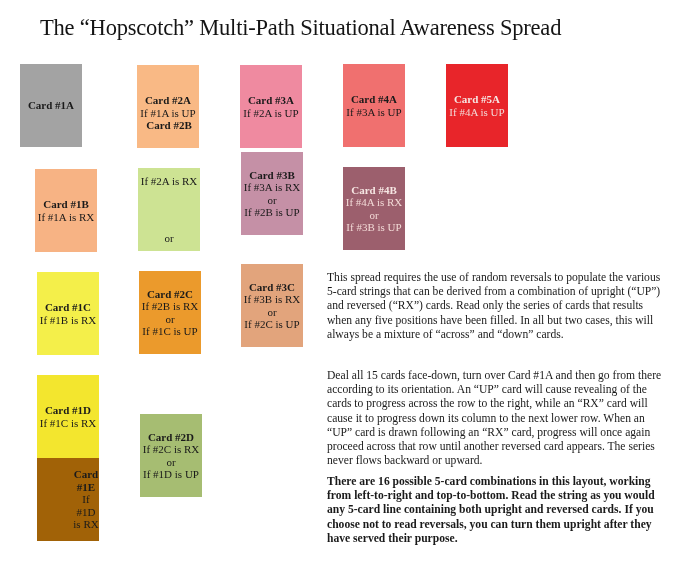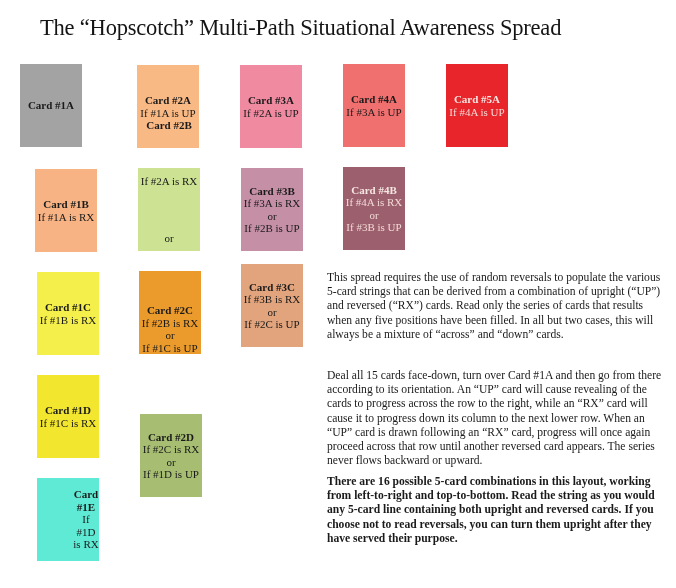--- a/index.html
+++ b/index.html
@@ -92,37 +92,37 @@
     <div class="card" style="left: 35px; top: 169px; background: rgb(247, 179, 132);">
       <div class="card-name">Card #1B</div>
       <div class="card-cond">If #1A is RX</div>
     </div>
     <div class="card" style="left: 138px; top: 168px; background: rgb(205, 227, 147); gap: 44px;">
       <div class="card-name">Card #2B</div>
       <div class="card-cond">If #2A is RX</div>
       <div class="card-cond">or</div>
       <div class="card-cond">If #1B is UP</div>
     </div>
-    <div class="card" style="left: 241px; top: 168px; background: rgb(197, 144, 166);">
+    <div class="card" style="left: 241px; top: 152px; background: rgb(197, 144, 166);">
       <div class="card-name">Card #3B</div>
       <div class="card-cond">If #3A is RX</div>
       <div class="card-cond">or</div>
       <div class="card-cond">If #2B is UP</div>
     </div>
     <div class="card light-text" style="left: 343px; top: 167px; background: rgb(156, 95, 109);">
       <div class="card-name">Card #4B</div>
       <div class="card-cond">If #4A is RX</div>
       <div class="card-cond">or</div>
       <div class="card-cond">If #3B is UP</div>
     </div>
     <div class="card" style="left: 37px; top: 272px; background: rgb(244, 239, 74);">
       <div class="card-name">Card #1C</div>
       <div class="card-cond">If #1B is RX</div>
     </div>
-    <div class="card" style="left: 139px; top: 271px; background: rgb(235, 154, 44); justify-content: flex-end;">
+    <div class="card" style="left: 139px; top: 271px; background: rgb(235, 154, 44);">
       <div class="card-name">Card #2C</div>
       <div class="card-cond">If #2B is RX</div>
       <div class="card-cond">or</div>
       <div class="card-cond">If #1C is UP</div>
     </div>
     <div class="card" style="left: 241px; top: 264px; background: rgb(226, 164, 124);">
       <div class="card-name">Card #3C</div>
       <div class="card-cond">If #3B is RX</div>
       <div class="card-cond">or</div>
       <div class="card-cond">If #2C is UP</div>
@@ -130,21 +130,21 @@
     <div class="card" style="left: 37px; top: 375px; background: rgb(243, 230, 46);">
       <div class="card-name">Card #1D</div>
       <div class="card-cond">If #1C is RX</div>
     </div>
     <div class="card" style="left: 140px; top: 374px; background: rgb(166, 189, 114); margin-top: 40px;">
       <div class="card-name">Card #2D</div>
       <div class="card-cond">If #2C is RX</div>
       <div class="card-cond">or</div>
       <div class="card-cond">If #1D is UP</div>
     </div>
-    <div class="card" style="left: 37px; top: 478px; background: #5eead4; padding-left: 36px;">
+    <div class="card" style="left: 37px; top: 458px; background: #a16207; padding-left: 36px;">
       <div class="card-name">Card #1E</div>
       <div class="card-cond">If #1D is RX</div>
     </div>
   </div>
 
 <div id="text-layer">
   <p class="desc" style="top: 271px;">This spread requires the use of random reversals to populate the various 5-card strings that can be derived from a combination of upright (“UP”) and reversed (“RX”) cards. Read only the series of cards that results when any five positions have been filled. In all but two cases, this will always be a mixture of “across” and “down” cards.</p>
   <p class="desc" style="top: 369px;">Deal all 15 cards face-down, turn over Card #1A and then go from there according to its orientation. An “UP” card will cause revealing of the cards to progress across the row to the right, while an “RX” card will cause it to progress down its column to the next lower row. When an “UP” card is drawn following an “RX” card, progress will once again proceed across that row until another reversed card appears. The series never flows backward or upward.</p>
   <p class="desc" style="top: 475px; font-weight: bold;">There are 16 possible 5-card combinations in this layout, working from left-to-right and top-to-bottom. Read the string as you would any 5-card line containing both upright and reversed cards. If you choose not to read reversals, you can turn them upright after they have served their purpose.</p>
 </div>

